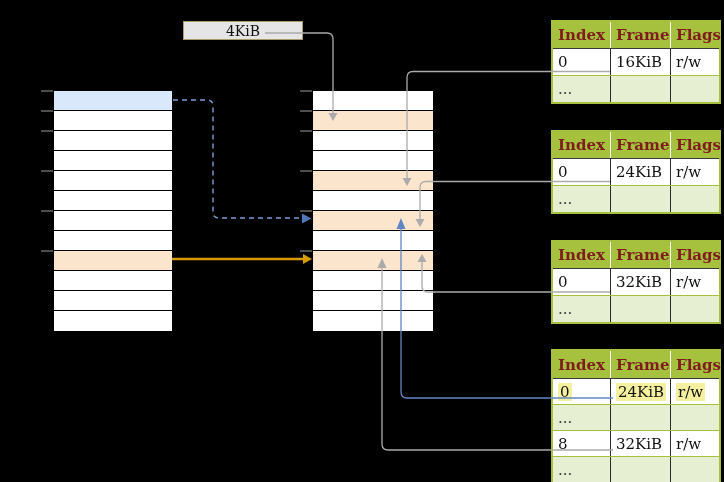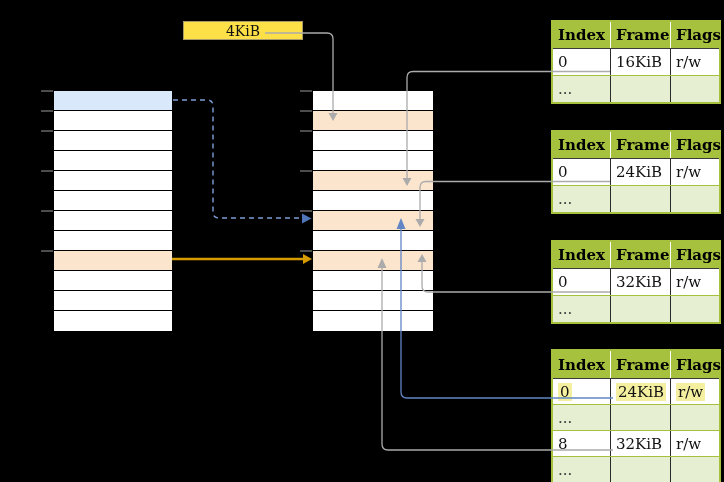--- a/index.html
+++ b/index.html
@@ -1,36 +1,36 @@
 <!DOCTYPE html>
 <html><head>
 <meta charset="utf-8">
 <style>
   html,body{margin:0;padding:0;background:#000;}
   .stage{position:relative;width:724px;height:482px;background:#000;overflow:hidden;
          font-family:"DejaVu Serif","Liberation Serif",serif;}
 
   
   .box4k{position:absolute;left:183px;top:21px;width:120px;height:19px;box-sizing:border-box;
-         background:#fde047;border:1px solid #A89968;display:flex;align-items:center;justify-content:center;
+         background:#e5e5e5;border:1px solid #A89968;display:flex;align-items:center;justify-content:center;
          font-size:14px;color:#111;}
 
   
   .mem{position:absolute;top:90px;border:1px solid #000;background:#fff;}
   #vm{left:53px;width:118px;}
   #pm{left:312px;width:120px;}
   .mrow{height:20px;border-bottom:1px solid #000;box-sizing:border-box;background:#fff;}
   .mrow:last-child{border-bottom:none;}
   .mrow.blue{background:#DAE8FC;}
   .mrow.orange{background:#FCE5CD;}
 
   
   .pt{position:absolute;left:551px;width:170px;border:2px solid #A5C13E;background:#fff;box-sizing:border-box;}
   #pt0{top:20px;} #pt1{top:130px;} #pt2{top:240px;} #pt3{top:349px;}
-  .pt-head{display:grid;grid-template-columns:57px 60px 49px;background:#A5C13E;color:#000000;
+  .pt-head{display:grid;grid-template-columns:57px 60px 49px;background:#A5C13E;color:#7f1d1d;
            font-weight:bold;height:26px;}
   .hcell{display:flex;align-items:center;padding-left:5px;box-sizing:border-box;font-size:15px;}
   .hcell + .hcell{border-left:1px solid #fff;}
   .pt-row{display:grid;grid-template-columns:57px 60px 49px;height:26px;border-top:1px solid #A5C13E;
           font-size:15px;color:#111;}
   .pt-head + .pt-row{border-top:1px solid #3a3a3a;}
   .pt-row .cell{display:flex;align-items:center;padding-left:5px;box-sizing:border-box;}
   .cell + .cell{border-left:1px solid #2a2a2a;text-align:right;}
   .pt-row.green{background:#E7EFD3;color:#3c3c3c;}
   .pt4 .pt-head{height:27px;}

